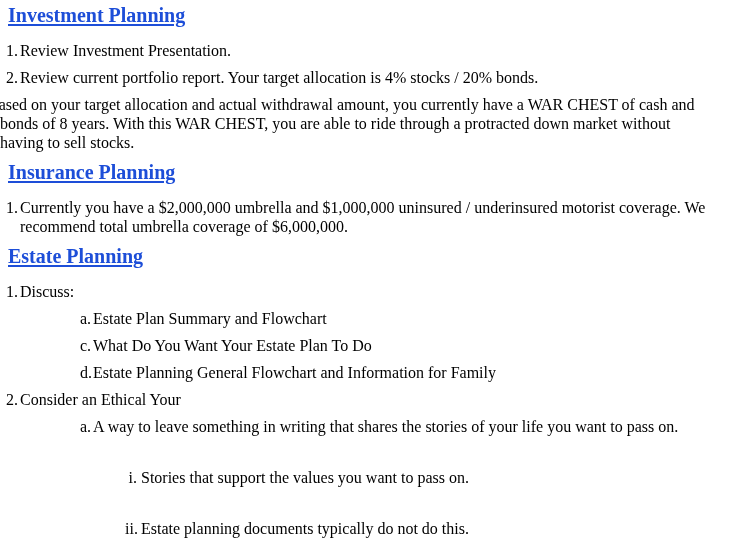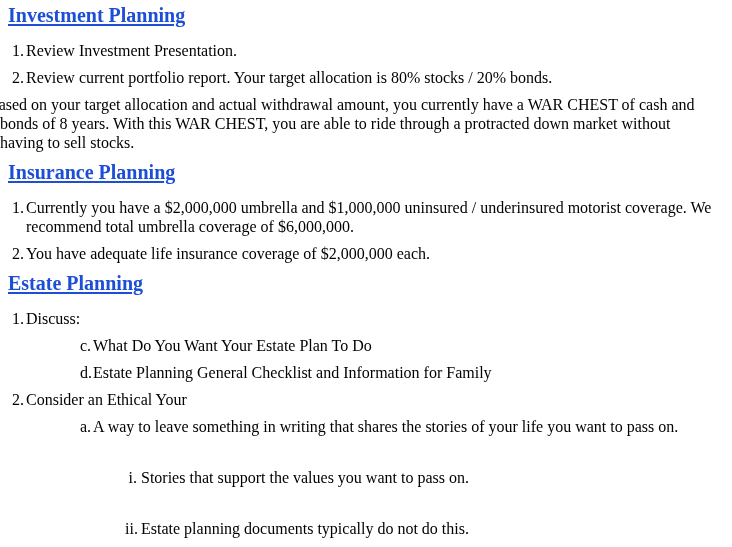--- a/index.html
+++ b/index.html
@@ -36,21 +36,21 @@
   }
   .olist {
     margin: 0;
   }
   .li {
     line-height: 19px;
     margin-bottom: 8px;
   }
   
   .li-num {
-    padding-left: 26px;
+    padding-left: 20px;
     text-indent: -14px;
   }
   
   .li-num-deep {
     text-indent: -26px;
   }
   
   .li-alpha {
     padding-left: 93px;
     text-indent: -13px;
@@ -71,36 +71,36 @@
   .marker-roman { width: 12px; margin-right: 4px; }
 </style>
 </head>
 <body>
 
 <div class="content">
 
   <h2 class="section-heading">Investment Planning</h2>
   <div class="olist">
     <div class="li li-num"><span class="marker marker-num">1.</span><span>Review Investment Presentation.</span></div>
-    <div class="li li-num"><span class="marker marker-num">2.</span><span>Review current portfolio report. Your target allocation is 80% stocks / 20% bonds.</span></div>
+    <div class="li li-num"><span class="marker marker-num">2.</span><span>Review current portfolio report. Your target allocation is 4% stocks / 20% bonds.</span></div>
     <div class="li li-num-deep"><span class="marker marker-num">3.</span><span>Based on your target allocation and actual withdrawal amount, you currently have a WAR CHEST of cash and bonds of 8 years. With this WAR CHEST, you are able to ride through a protracted down market without having to sell stocks.</span></div>
   </div>
 
   <h2 class="section-heading">Insurance Planning</h2>
   <div class="olist">
     <div class="li li-num"><span class="marker marker-num">1.</span><span>Currently you have a $2,000,000 umbrella and $1,000,000 uninsured / underinsured motorist coverage. We recommend total umbrella coverage of $6,000,000.</span></div>
-    <div class="li li-num"><span class="marker marker-num">2.</span><span>You have adequate life insurance coverage of $2,000,000 each.</span></div>
   </div>
 
   <h2 class="section-heading">Estate Planning</h2>
   <div class="olist">
     <div class="li li-num"><span class="marker marker-num">1.</span><span>Discuss:</span></div>
 
+    <div class="li li-alpha"><span class="marker marker-alpha">a.</span><span>Estate Plan Summary and Flowchart</span></div>
     <div class="li li-alpha"><span class="marker marker-alpha">c.</span><span>What Do You Want Your Estate Plan To Do</span></div>
-    <div class="li li-alpha"><span class="marker marker-alpha">d.</span><span>Estate Planning General Checklist and Information for Family</span></div>
+    <div class="li li-alpha"><span class="marker marker-alpha">d.</span><span>Estate Planning General Flowchart and Information for Family</span></div>
 
     <div class="li li-num"><span class="marker marker-num">2.</span><span>Consider an Ethical Your</span></div>
 
     <div class="li li-alpha"><span class="marker marker-alpha">a.</span><span>A way to leave something in writing that shares the stories of your life you want to pass on.</span></div>
 
     <div class="li li-roman"><span class="marker marker-roman">i.</span><span>Stories that support the values you want to pass on.</span></div>
     <div class="li li-roman"><span class="marker marker-roman">ii.</span><span>Estate planning documents typically do not do this.</span></div>
   </div>
 
 </div>

